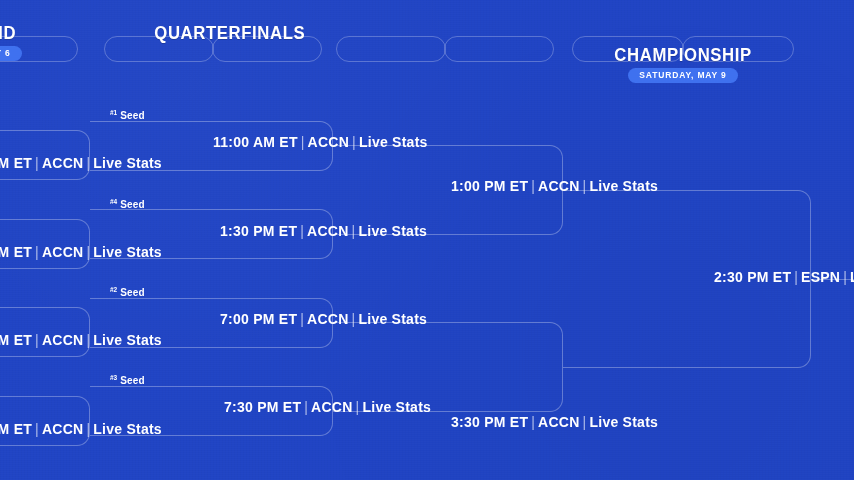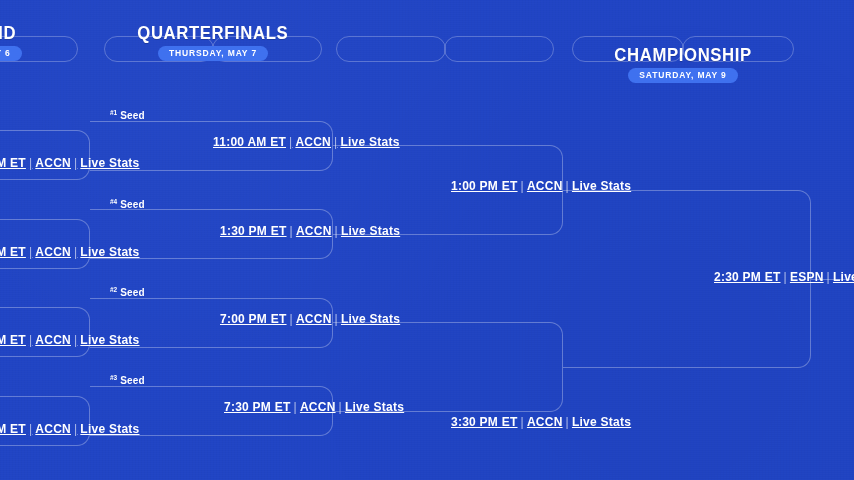--- a/index.html
+++ b/index.html
@@ -93,26 +93,25 @@
   .gamebox{
     position:absolute;
     border:1px solid rgba(255,255,255,.30);
     border-left:none;
     border-top-right-radius:13px;
     border-bottom-right-radius:13px;
   }
   .gameinfo{
     position:absolute;
     color:#ffffff;
-    font-size:12px;
+    font-size:14px;
     font-weight:bold;
     letter-spacing:.25px;
     white-space:nowrap;
     line-height:9px;
-    text-decoration:underline;
   }
   .gameinfo .sep{
     color:rgba(255,255,255,.62);
     font-weight:normal;
     padding:0 3px;
   }
 
   
   .hline{
     position:absolute;
@@ -127,23 +126,22 @@
   <div id="noise"></div>
 
   <div class="cap" style="left:-52px; width:130px;"></div>
   <div class="round-head" style="left:-32px; width:70px;">
     <div class="round-title">ND</div>
     <div class="round-date">Y 6</div>
   </div>
 
   <div class="cap" style="left:104px; width:110px;"></div>
   <div class="cap" style="left:212px; width:110px;"></div>
-  <div class="round-head" style="left:104px; width:218px;text-align:right;">
+  <div class="round-head" style="left:121px; width:218px;text-align:right;">
     <div class="round-title">QUARTERFINALS</div>
-    <div class="round-date">THURSDAY, MAY 7</div>
   </div>
 
   <div class="cap" style="left:336px; width:110px;"></div>
   <div class="cap" style="left:444px; width:110px;"></div>
 
   <div class="cap" style="left:572px; width:112px;"></div>
   <div class="cap" style="left:682px; width:112px;"></div>
   <div class="round-head" style="left:572px; width:222px;margin-top:22px;">
     <div class="round-title">CHAMPIONSHIP</div>
     <div class="round-date">SATURDAY, MAY 9</div>

